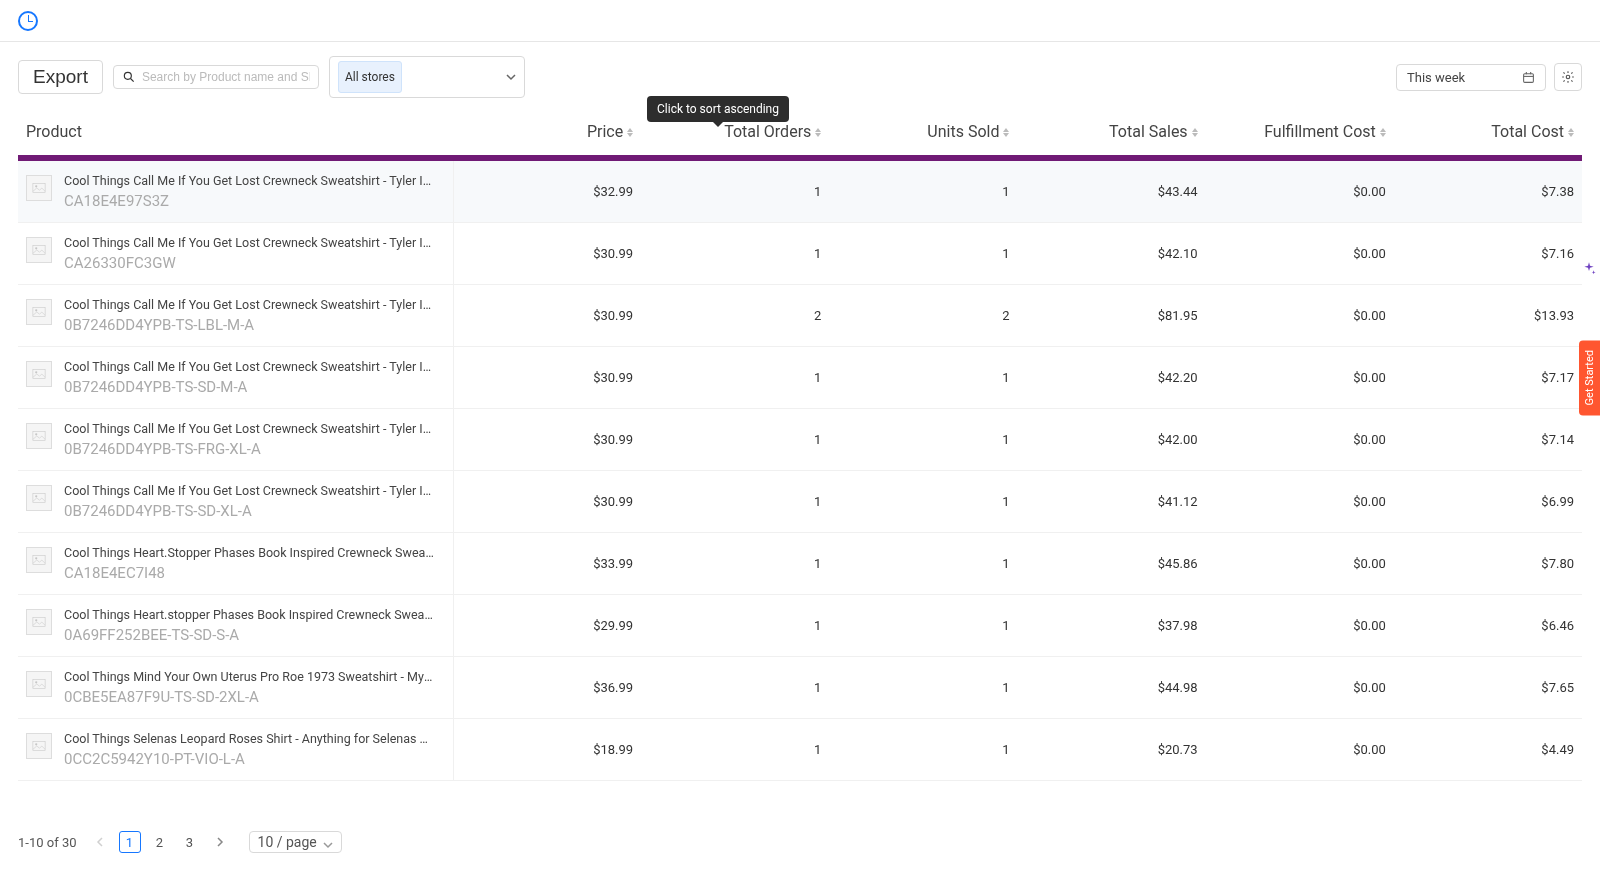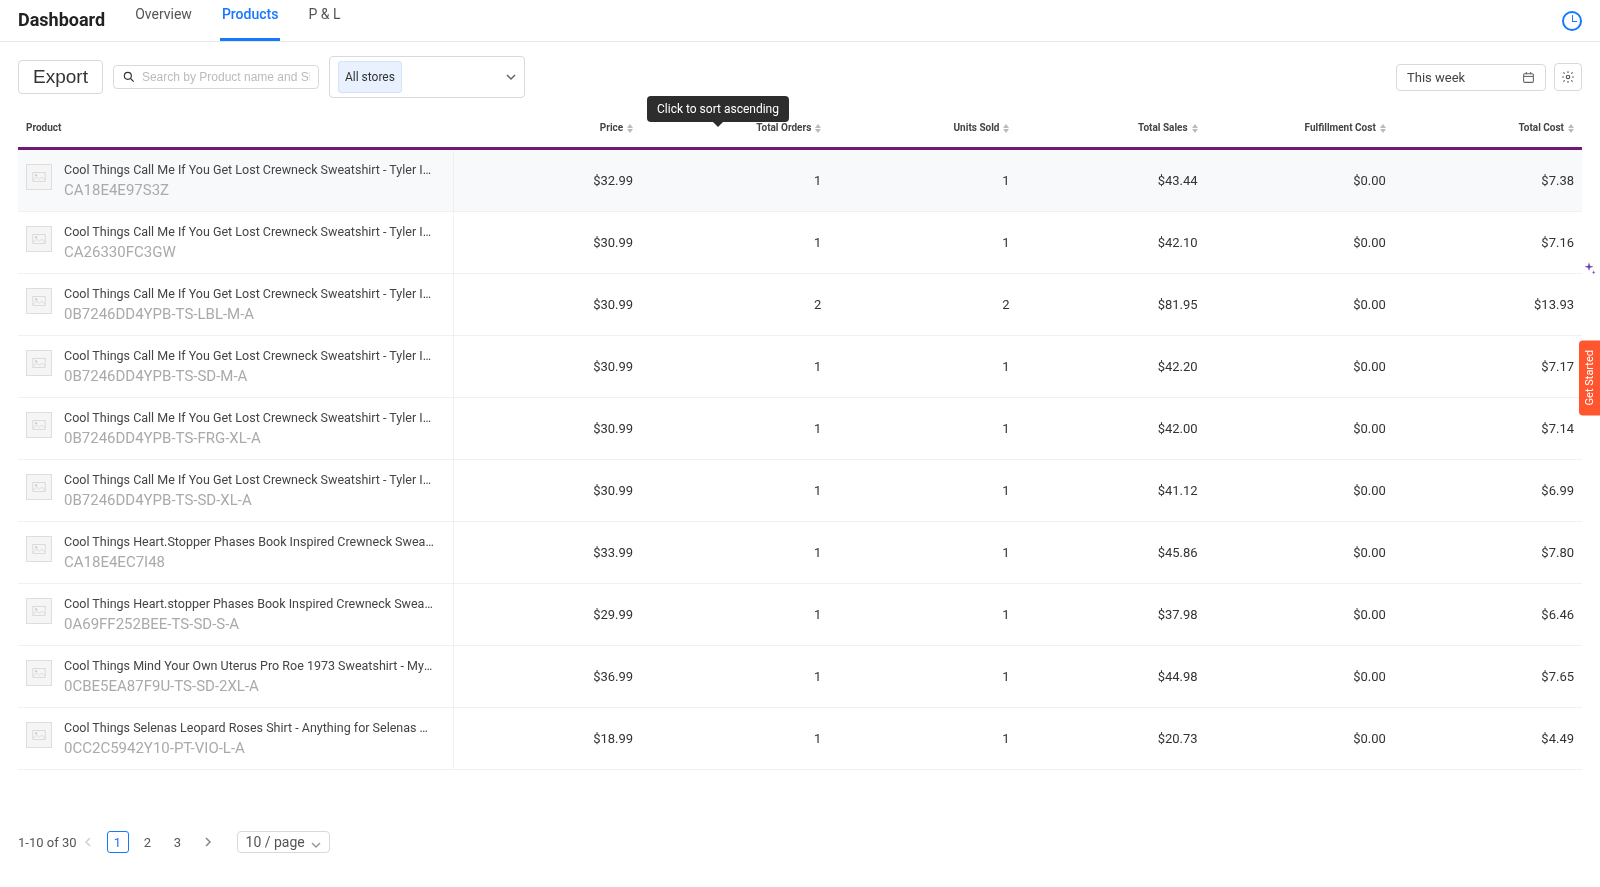--- a/index.html
+++ b/index.html
@@ -32,63 +32,55 @@
   .cal-icon { width: 13px; height: 13px; }
   .gear-btn { border: 1px solid #d9d9d9; border-radius: 4px; width: 28px; height: 28px; display: flex; align-items: center; justify-content: center; cursor: pointer; }
 
   
   .tooltip { position: absolute; background: #2d2d2d; color: #fff; font-size: 12px; padding: 6px 10px; border-radius: 4px; }
   .tooltip:after { content: ""; position: absolute; bottom: -5px; left: 50%; transform: translateX(-50%); border: 5px solid transparent; border-top-color: #2d2d2d; border-bottom: none; }
 
   
   .table-wrap { padding: 0 18px; }
   table { width: 100%; border-collapse: collapse; table-layout: fixed; }
-  thead th { text-align: right; font-size: 10px; font-weight: 700; color: #444; padding: 10px 8px 14px 8px; border-bottom: 3px solid #701a75; position: relative; }
+  thead th { text-align: right; font-size: 16px; font-weight: 400; color: #444; padding: 10px 8px 14px 8px; border-bottom: 6px solid #701a75; position: relative; }
   thead th.product-col { text-align: left; width: 435px; }
   thead th .sort { display: inline-flex; flex-direction: column; margin-left: 4px; vertical-align: middle; gap: 1px; }
   thead th .sort span { width: 0; height: 0; border-left: 3px solid transparent; border-right: 3px solid transparent; }
   thead th .sort .up { border-bottom: 4px solid #bbb; }
   thead th .sort .down { border-top: 4px solid #bbb; }
   tbody tr { border-bottom: 1px solid #f0f0f0; }
   tbody tr.hover { background: #f7f9fb; }
   tbody td { padding: 12px 8px; font-size: 13px; color: #333; text-align: right; vertical-align: middle; }
   tbody td.product-cell { text-align: left; border-right: 1px solid #f0f0f0; }
   .prod { display: flex; gap: 12px; align-items: flex-start; }
   .thumb { width: 26px; height: 26px; border: 1px solid #ddd; background: #f5f5f5; display: flex; align-items: center; justify-content: center; flex-shrink: 0; margin-top: 2px; }
   .thumb svg { width: 14px; height: 10px; opacity: 0.5; }
   .prod-text { overflow: hidden; flex: 1; }
   .prod-name { font-size: 12.5px; color: #444; white-space: nowrap; overflow: hidden; text-overflow: ellipsis; max-width: 370px; }
   .prod-sku { font-size: 15px; color: #aaa; margin-top: 4px; }
 
   
-  .pagination { position: absolute; left: 18px; bottom: 34px; display: flex; align-items: center; font-size: 13px; color: #555; }
+  .pagination { position: absolute; left: 18px; bottom: 34px; display: flex; align-items: center; gap: 12px; font-size: 13px; color: #555; }
   .pages { display: flex; align-items: center; gap: 8px; }
   .page-btn { width: 22px; height: 22px; border: 1px solid transparent; border-radius: 3px; display: flex; align-items: center; justify-content: center; cursor: pointer; font-size: 13px; color: #555; }
   .page-btn.active { border-color: #1677ff; color: #1677ff; }
   .page-arrow { width: 22px; height: 22px; display: flex; align-items: center; justify-content: center; cursor: pointer; color: #888; }
   .page-arrow.disabled { color: #d0d0d0; cursor: default; }
   .page-size { border: 1px solid #d9d9d9; border-radius: 4px; padding: 2px 8px; display: flex; align-items: flex-end; gap: 6px; cursor: pointer; margin-left: 10px; font-size: 14px; }
 
   
   .side-tab { position: absolute; right: 0; top: 340px; background: #ff5630; color: #fff; font-size: 11px; writing-mode: vertical-rl; transform: rotate(180deg); padding: 10px 4px; border-radius: 0 4px 4px 0; cursor: pointer; }
   .sparkle { position: absolute; right: 0; top: 258px; width: 22px; height: 22px; display: flex; align-items: center; justify-content: center; }
   .sparkle svg { fill: #6f42c1; }
 </style>
 </head>
 <body>
 
 <div class="header">
-  <div class="header-left">
-    <div class="page-title">Dashboard</div>
-    <div class="tabs">
-      <div class="tab">Overview</div>
-      <div class="tab active">Products</div>
-      <div class="tab">P &amp; L</div>
-    </div>
-  </div>
   <div class="clock-icon"></div>
 </div>
 
 <div class="toolbar">
   <div class="toolbar-left">
     <button class="btn">Export</button>
     <div class="search-wrap">
       <svg class="search-icon" viewBox="0 0 24 24" fill="none" stroke="#333" stroke-width="2">
           <circle cx="10" cy="10" r="6"></circle>
           <line x1="15" y1="15" x2="20" y2="20"></line>

